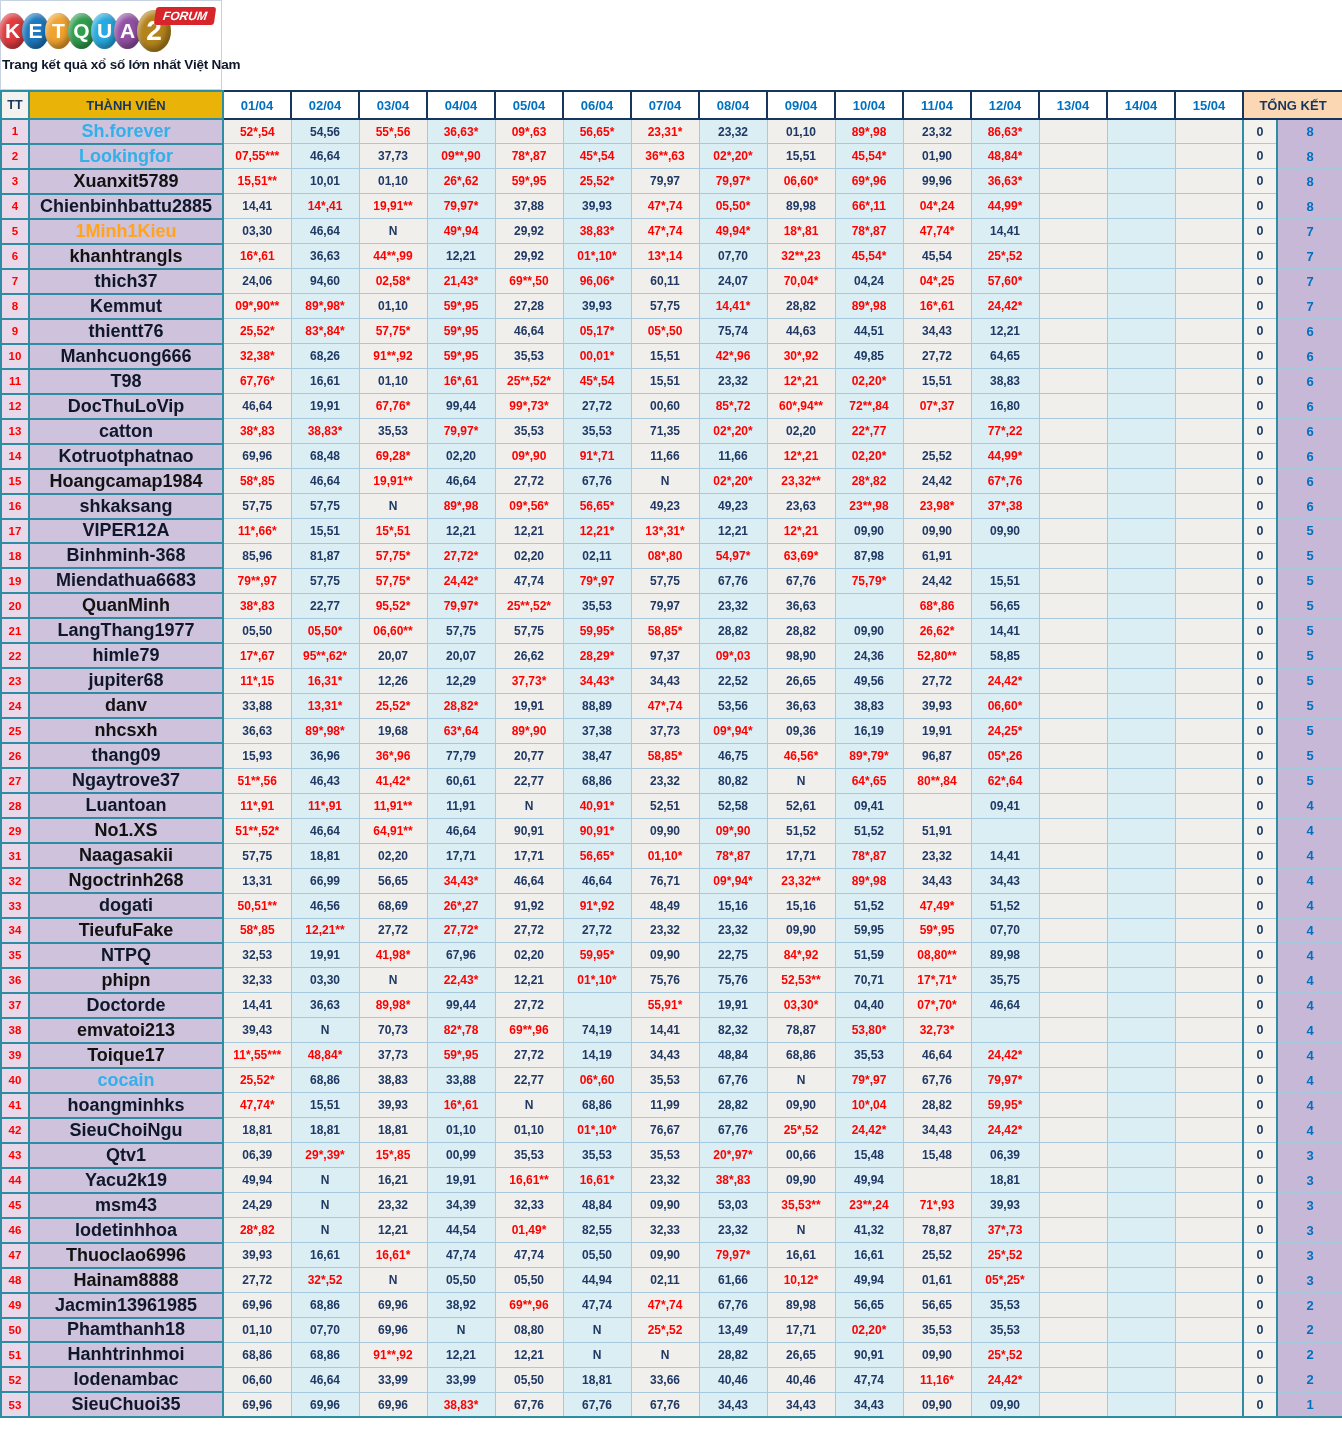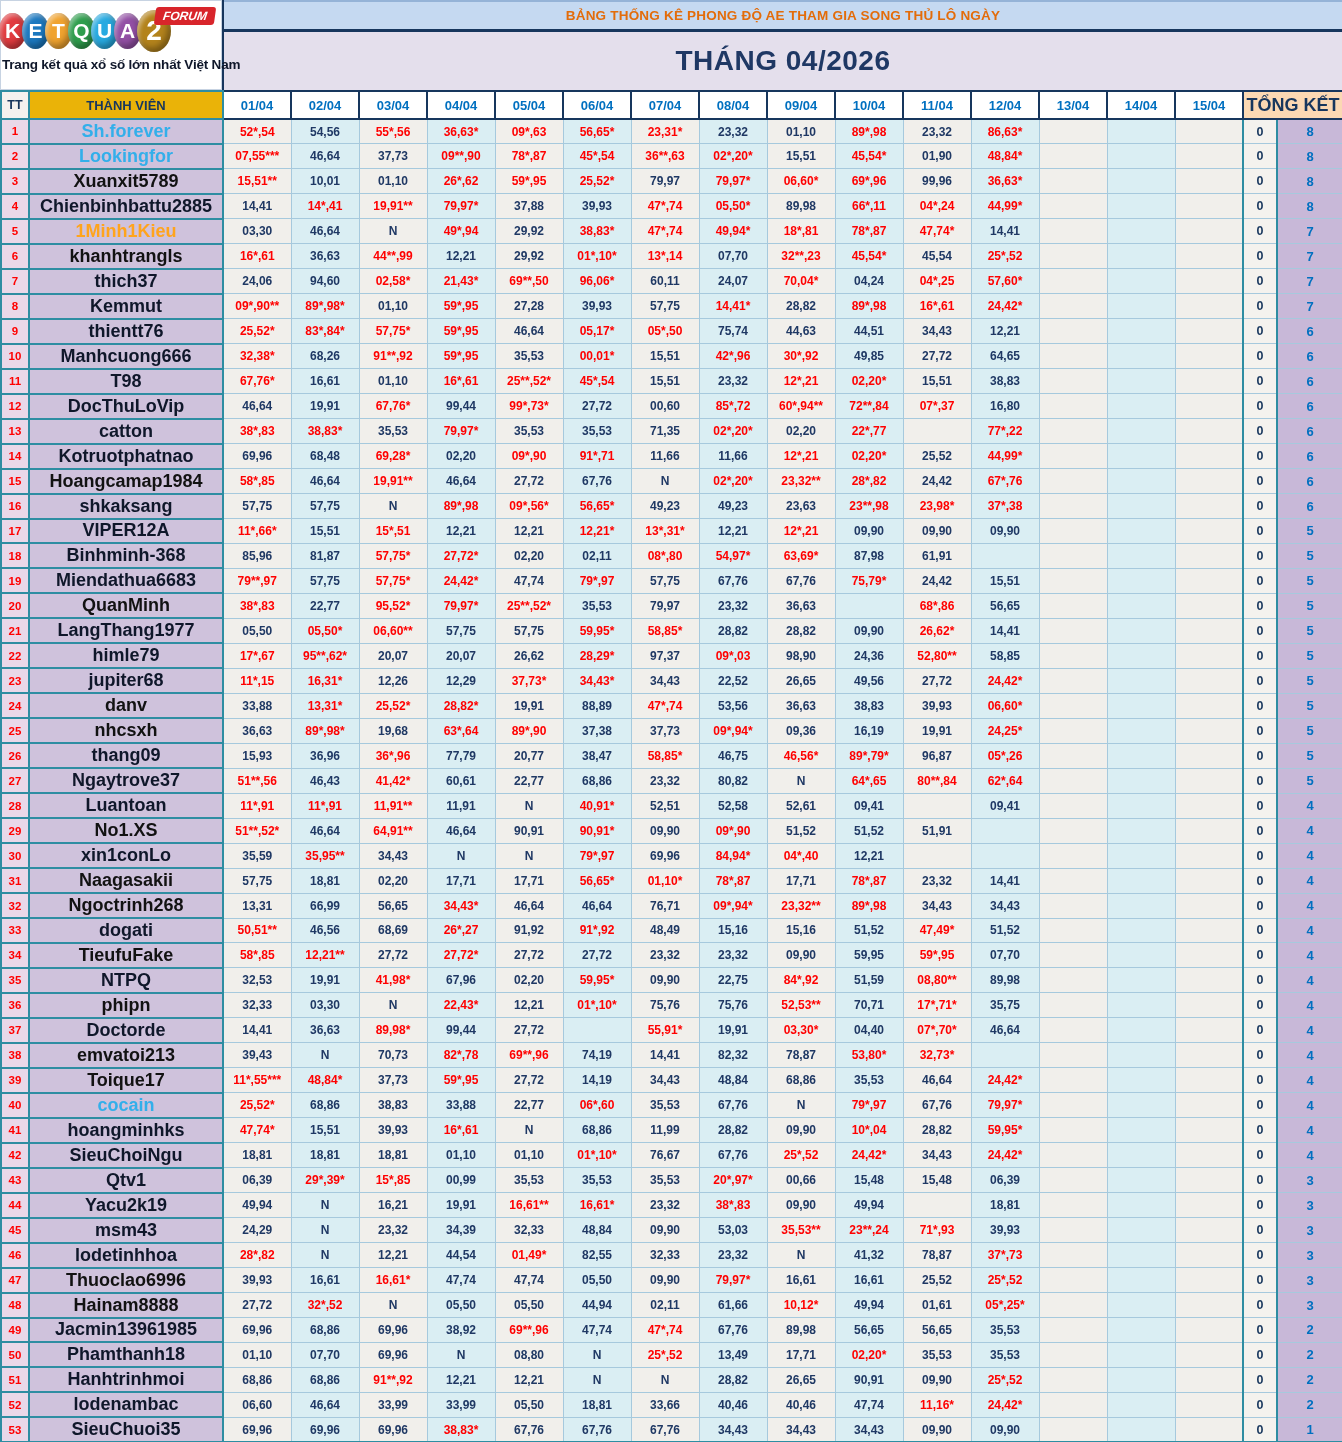--- a/index.html
+++ b/index.html
@@ -26,21 +26,21 @@
          color:#1F3864;font-size:28px;letter-spacing:0.5px;}
 
   
   table{border-collapse:collapse;table-layout:fixed;width:1342px;border:2px solid #2E8DA2;}
   .c-tt{width:28px}.c-name{width:194px}.c-day{width:68px}.c-zero{width:34px}.c-total{width:66px}
   th,td{padding:0;text-align:center;overflow:hidden;white-space:nowrap;}
   thead tr{height:28px;}
   thead th{background:#fff;color:#0070C0;font-size:13px;border:2px solid #17365D;}
   th.h-tt{background:#f4f2ef;color:#17365D;font-size:12.5px;border:2px solid #2E8DA2;}
   th.h-member{background:#eab308;color:#17365D;border:2px solid #2E8DA2;}
-  th.h-total{background:#FBD8B3;color:#17365D;font-size:18px;}
+  th.h-total{background:#FBD8B3;color:#17365D;font-size:13px;}
   tr.data-row{height:24.98px;}
   td{font-size:12px;color:#1F3864;border:1px solid #A6C9DD;}
   td.tt-cell{background:#E9D8E9;color:#FF0000;font-size:11.5px;border:2px solid #2E8DA2;}
   td.name-cell{background:#CFC2DC;font-size:18px;border:2px solid #2E8DA2;}
   .nm-black{color:#121212}.nm-brown{color:#0f172a}.nm-blue{color:#33AFEA}.nm-orange{color:#FFA41C}
   td.val.ivory{background:#F1EFEB}
   td.val.aqua{background:#DAEEF3}
   td.val.red{color:#FF0000}
   td.zero-cell{background:#F4F2EE;color:#17365D;font-size:12.5px;border-left:2px solid #2E8DA2;}
   td.total-cell{background:#C8B8D8;color:#0070C0;font-size:13px;border-left:2px solid #2E8DA2;border-right:2px solid #2E8DA2;}
@@ -56,24 +56,20 @@
           <span class="ball" style="background: rgb(225, 59, 63);">K</span>
           <span class="ball" style="background: rgb(28, 121, 192);">E</span>
           <span class="ball" style="background: rgb(240, 163, 47);">T</span>
           <span class="ball" style="background: rgb(47, 158, 77);">Q</span>
           <span class="ball" style="background: rgb(39, 170, 225);">U</span>
           <span class="ball" style="background: rgb(147, 80, 165);">A</span>
           <span class="ball big" style="background: rgb(179, 131, 28);">2</span>
         </div>
       <div class="tagline">Trang kết quả xổ số lớn nhất Việt Nam</div>
     </a>
-    <div class="head-right">
-      <div class="banner">BẢNG THỐNG KÊ PHONG ĐỘ AE THAM GIA SONG THỦ LÔ NGÀY</div>
-      <div class="month">THÁNG 04/2026</div>
-    </div>
   </div>
 
   <table>
     <colgroup>
       <col class="c-tt">
         <col class="c-name">
       <col class="c-day">
         <col class="c-day">
         <col class="c-day">
         <col class="c-day">
@@ -717,41 +713,20 @@
           <td class="val aqua">51,52</td>
           <td class="val ivory">51,91</td>
           <td class="val aqua"></td>
           <td class="val ivory"></td>
           <td class="val aqua"></td>
           <td class="val ivory"></td>
           <td class="zero-cell">0</td>
           <td class="total-cell">4</td>
         </tr>
         <tr class="data-row">
-          <td class="tt-cell">30</td>
-          <td class="name-cell nm-brown">xin1conLo</td>
-          <td class="val ivory">35,59</td>
-          <td class="val aqua red">35,95**</td>
-          <td class="val ivory">34,43</td>
-          <td class="val aqua">N</td>
-          <td class="val ivory">N</td>
-          <td class="val aqua red">79*,97</td>
-          <td class="val ivory">69,96</td>
-          <td class="val aqua red">84,94*</td>
-          <td class="val ivory red">04*,40</td>
-          <td class="val aqua">12,21</td>
-          <td class="val ivory"></td>
-          <td class="val aqua"></td>
-          <td class="val ivory"></td>
-          <td class="val aqua"></td>
-          <td class="val ivory"></td>
-          <td class="zero-cell">0</td>
-          <td class="total-cell">4</td>
-        </tr>
-        <tr class="data-row">
           <td class="tt-cell">31</td>
           <td class="name-cell nm-black">Naagasakii</td>
           <td class="val ivory">57,75</td>
           <td class="val aqua">18,81</td>
           <td class="val ivory">02,20</td>
           <td class="val aqua">17,71</td>
           <td class="val ivory">17,71</td>
           <td class="val aqua red">56,65*</td>
           <td class="val ivory red">01,10*</td>
           <td class="val aqua red">78*,87</td>

